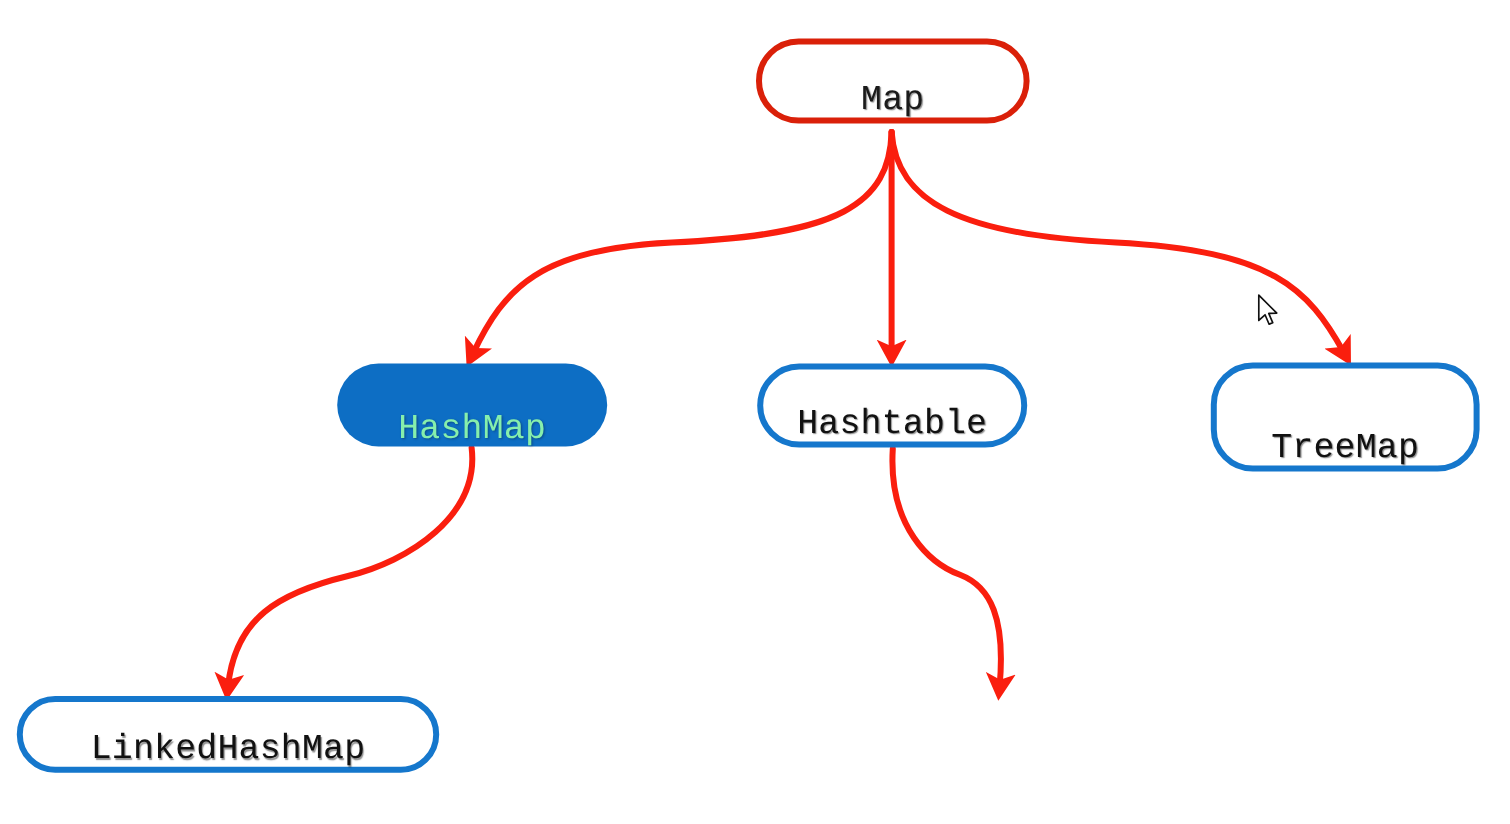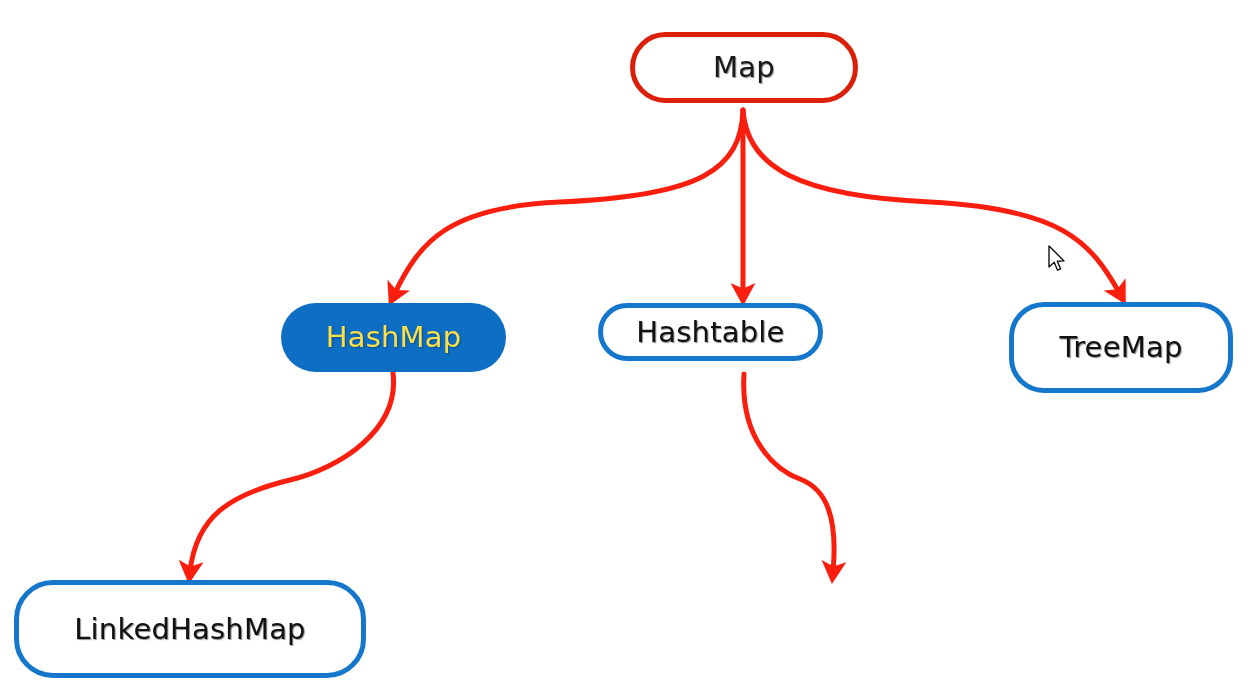--- a/index.html
+++ b/index.html
@@ -21,25 +21,26 @@
     position: absolute;
     left: 0;
     top: 0;
     width: 1258px;
     height: 687px;
   }
   .node {
     position: absolute;
     box-sizing: border-box;
     display: flex;
-    align-items: center;
+    align-items: flex-end;
     justify-content: center;
     border-style: solid;
     background: #ffffff;
     z-index: 3;
+    font-family: Liberation Mono, monospace;
   }
   .node .node-label {
     font-size: 29px;
     line-height: 1;
     letter-spacing: 0.2px;
     white-space: nowrap;
     text-shadow: 1px 1px 1px rgba(0,0,0,0.45);
   }
   .node-root {
     border-width: 5px;
@@ -47,21 +48,21 @@
     color: #1a1a1a;
   }
   .node-outline {
     border-width: 5px;
     border-color: #1577cc;
     color: #111111;
   }
   .node-filled {
     border-width: 0px;
     background: #0d6ec4;
-    color: #fde047;
+    color: #86efac;
   }
   .node-filled .node-label {
     text-shadow: 1px 1px 2px rgba(0,0,0,0.30);
   }
   #cursor {
     position: absolute;
     z-index: 9;
     pointer-events: none;
   }
 </style>
@@ -86,29 +87,29 @@
   </svg>
 
   <div class="node node-root" style="left: 630px; top: 32px; width: 228px; height: 71px; border-radius: 36px;">
     <span class="node-label">Map</span>
   </div>
 
   <div class="node node-filled" style="left: 281px; top: 303px; width: 225px; height: 69px; border-radius: 35px;">
     <span class="node-label">HashMap</span>
   </div>
 
-  <div class="node node-outline" style="left: 598px; top: 303px; width: 225px; height: 58px; border-radius: 35px;">
+  <div class="node node-outline" style="left: 631px; top: 303px; width: 225px; height: 70px; border-radius: 35px;">
     <span class="node-label">Hashtable</span>
   </div>
 
   <div class="node node-outline" style="left: 1009px; top: 302px; width: 224px; height: 91px; border-radius: 35px;">
     <span class="node-label">TreeMap</span>
   </div>
 
-  <div class="node node-outline" style="left: 14px; top: 580px; width: 352px; height: 98px; border-radius: 39px;">
+  <div class="node node-outline" style="left: 14px; top: 580px; width: 352px; height: 64px; border-radius: 39px;">
     <span class="node-label">LinkedHashMap</span>
   </div>
 
 
   <svg id="cursor" width="22" height="30" viewBox="0 0 22 30" xmlns="http://www.w3.org/2000/svg" style="left: 1047px; top: 245px;">
     <path d="M 2 1 L 2 22 L 7.2 17.3 L 10.6 25.2 L 13.6 23.9 L 10.3 16.2 L 17 15.9 Z" fill="#ffffff" stroke="#111111" stroke-width="1.4" stroke-linejoin="round"></path>
   </svg>
 
 </div>
 

